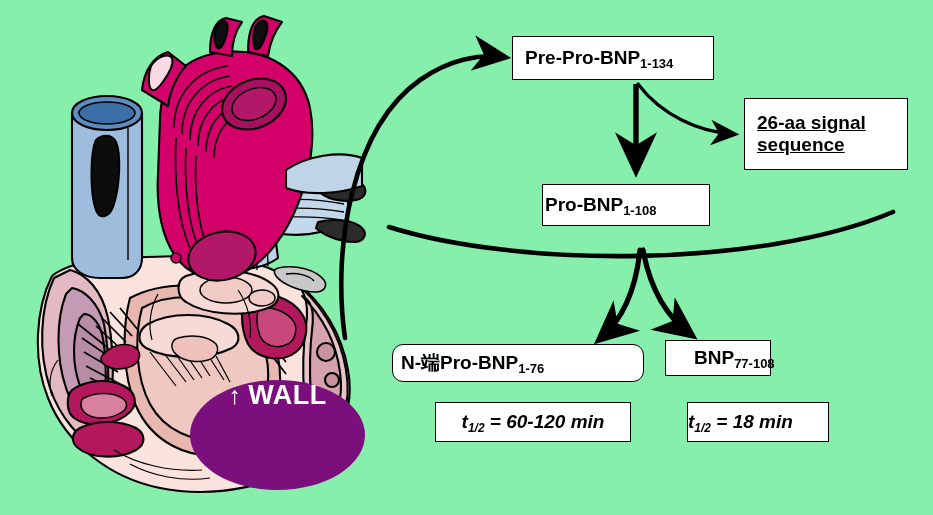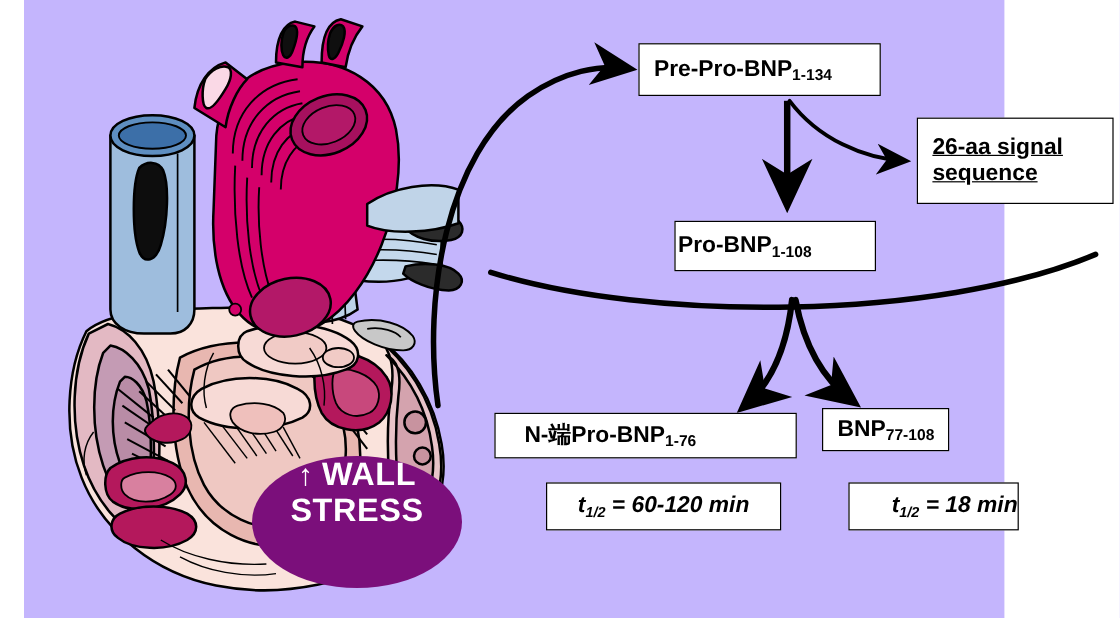--- a/index.html
+++ b/index.html
@@ -1,38 +1,38 @@
 <!DOCTYPE html>
 <html><head>
 <meta charset="utf-8">
 <style>
   html,body{margin:0;padding:0;background:#ffffff;}
   body{width:933px;height:515px;position:relative;overflow:hidden;
        font-family:"Liberation Sans","DejaVu Sans",sans-serif;}
-  #stage{position:absolute;left:0;top:0;width:817px;height:515px;background:#c4b5fd;margin-left:20px;}
+  #stage{position:absolute;left:0;top:0;width:933px;height:515px;background:#86efac;}
 
   .heart-art{position:absolute;left:10px;top:8px;width:360px;height:500px;}
 
   .node{position:absolute;box-sizing:border-box;background:#ffffff;
         border:1.6px solid #000000;display:flex;align-items:center;
         justify-content:flex-start;color:#000;}
   .node .txt{font-weight:bold;font-size:19px;line-height:1.15;white-space:nowrap;}
   .node.wrap .txt{white-space:normal;}
   .node sub{font-size:13px;font-weight:bold;vertical-align:baseline;
             position:relative;top:4px;}
 
   #box-preprobnp{left:512px;top:36px;width:202px;height:44px;padding-left:12px;}
   #box-signal   {left:744px;top:98px;width:164px;height:72px;padding-left:12px;text-decoration:underline;}
   #box-probnp   {left:542px;top:184px;width:168px;height:42px;padding-left:2px;}
-  #box-ntprobnp {left:392px;top:344px;width:252px;height:38px;padding-left:24px;}
-  #box-bnp      {left:665px;top:340px;width:106px;height:36px;padding-left:12px;}
+  #box-ntprobnp {left:392px;top:344px;width:252px;height:38px;padding-left:8px;border-radius:11px;}
+  #box-bnp      {left:665px;top:340px;width:106px;height:36px;padding-left:28px;}
   #box-halflife-nt {left:435px;top:402px;width:196px;height:40px;
                     justify-content:center;padding:0;}
   #box-halflife-bnp{left:687px;top:402px;width:142px;height:40px;
-                    justify-content:flex-end;padding:0;}
+                    justify-content:flex-start;padding:0;}
   .hl .txt{font-style:italic;font-weight:bold;font-size:19px;}
   .hl sub{font-style:italic;font-size:12px;top:4px;}
 
   #wall-stress{position:absolute;left:190px;top:380px;width:175px;height:110px;
                border-radius:50%;background:#7B0F7B;display:flex;
                flex-direction:column;align-items:center;justify-content:flex-start;
                color:#ffffff;text-align:center;}
   #wall-stress .l1,#wall-stress .l2{font-weight:bold;font-size:27px;
                line-height:1.12;letter-spacing:.5px;}
   #wall-stress .arrow-up{font-weight:normal;font-size:25px;margin-right:7px;}
@@ -260,16 +260,15 @@
   </div>
 
   <div class="node hl" id="box-halflife-bnp">
     <span class="txt"><span>t</span><sub>1/2</sub><span> = 18 min</span></span>
   </div>
 
   <div id="wall-stress">
     <div class="l1">
       <span class="arrow-up">↑</span><span>WALL</span>
     </div>
-    <div class="l2">STRESS</div>
   </div>
 
 </div>
 
 </body></html>

